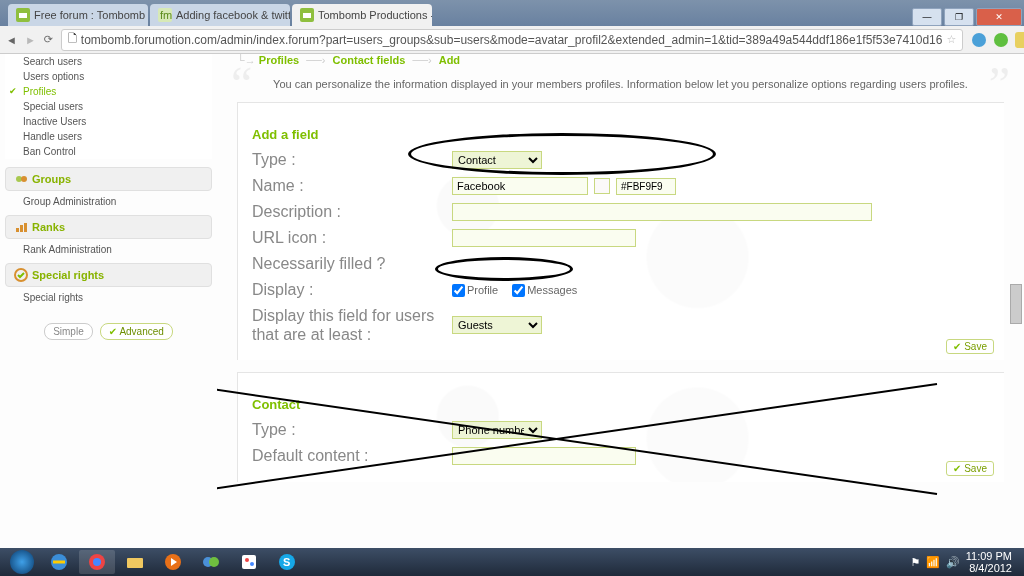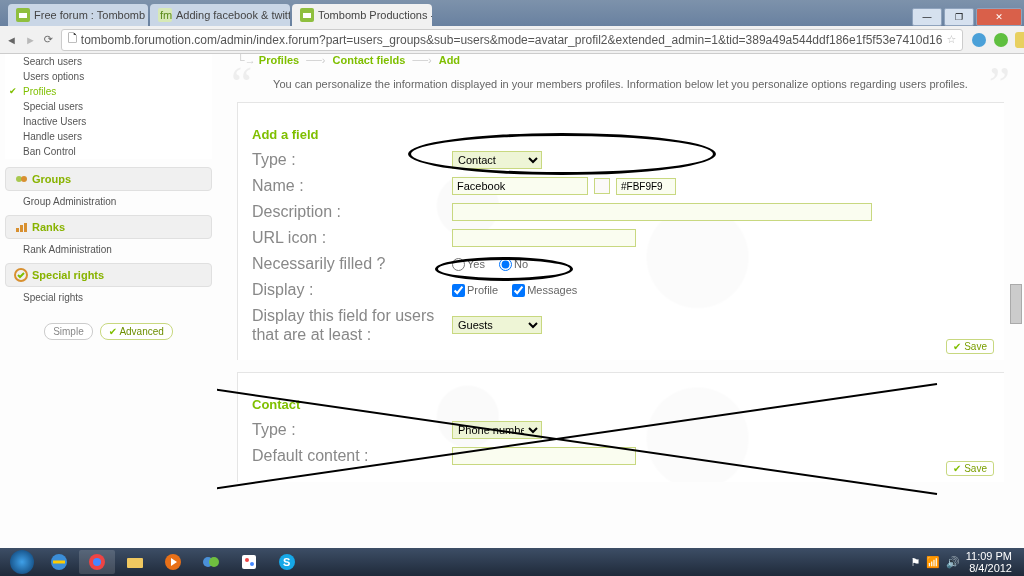--- a/index.html
+++ b/index.html
@@ -229,30 +229,20 @@
 
       <div class="row">
           <div class="lbl">URL icon :</div>
         <div class="ctrl">
             <input class="txt med" value="" style="">
           </div>
         </div>
 
       <div class="row">
           <div class="lbl">Necessarily filled ?</div>
-        <div class="ctrl">
-          <label class="radiolbl">
-              <input type="radio" name="nec" style="">
-              <span>Yes</span>
-            </label>
-          <label class="radiolbl">
-              <input type="radio" name="nec" checked="" style="">
-              <span>No</span>
-            </label>
-        </div>
         </div>
 
       <div class="row">
           <div class="lbl">Display :</div>
         <div class="ctrl">
           <label class="chklbl">
               <input type="checkbox" checked="" style="">
               <span>Profile</span>
             </label>
           <label class="chklbl">

